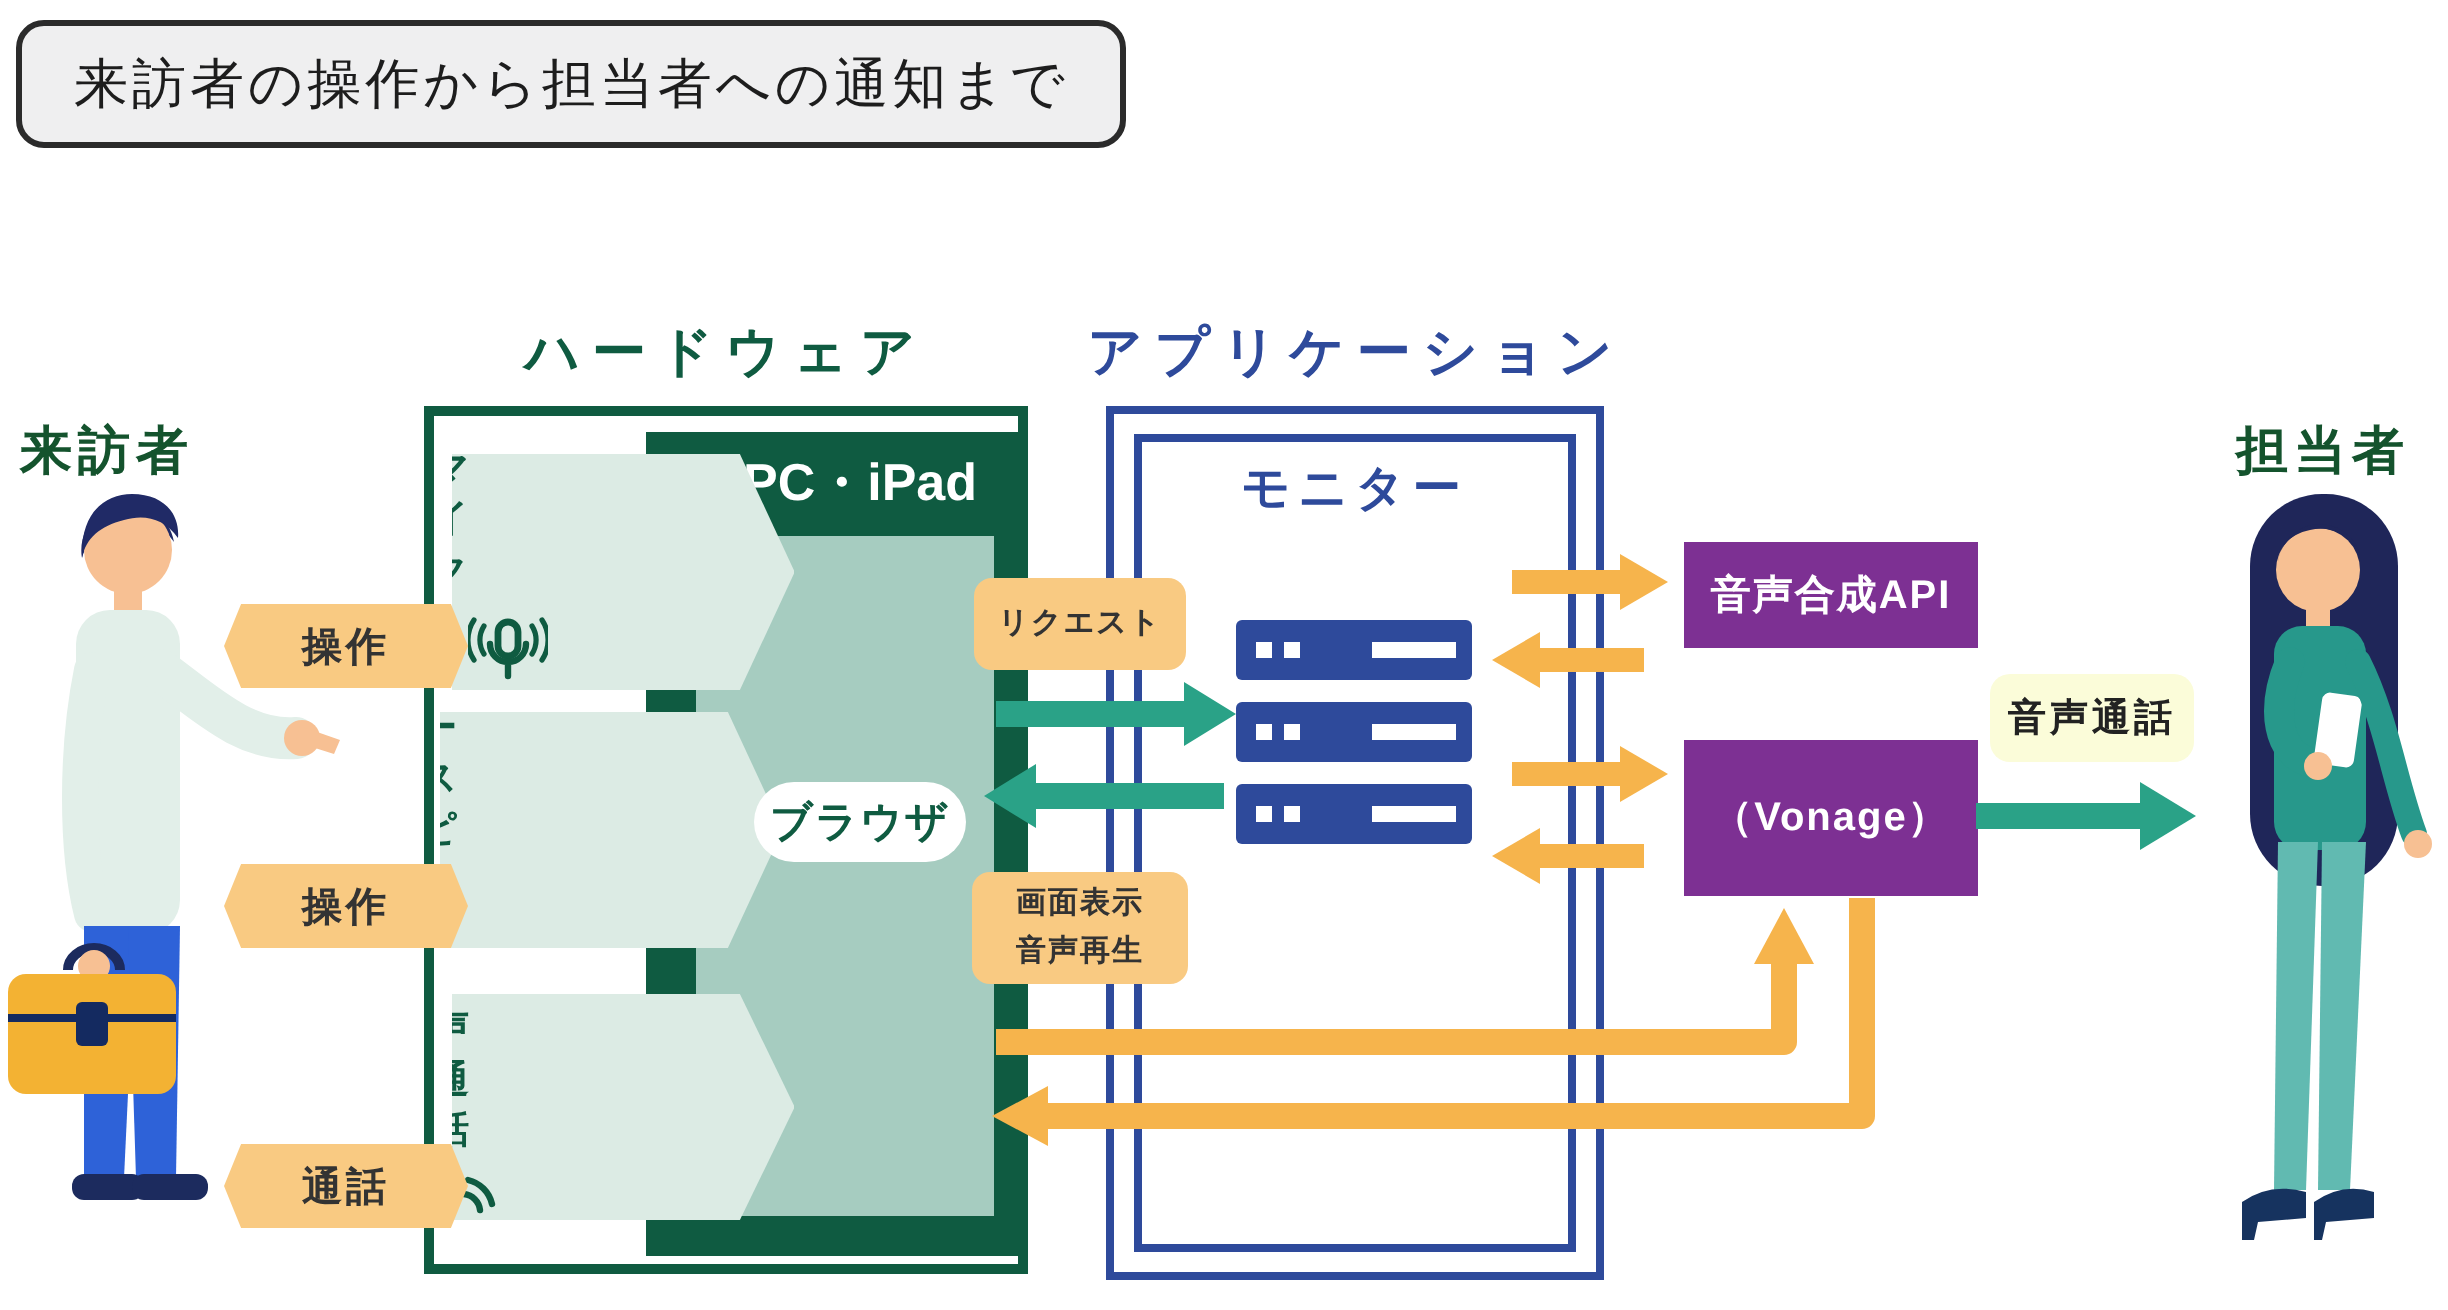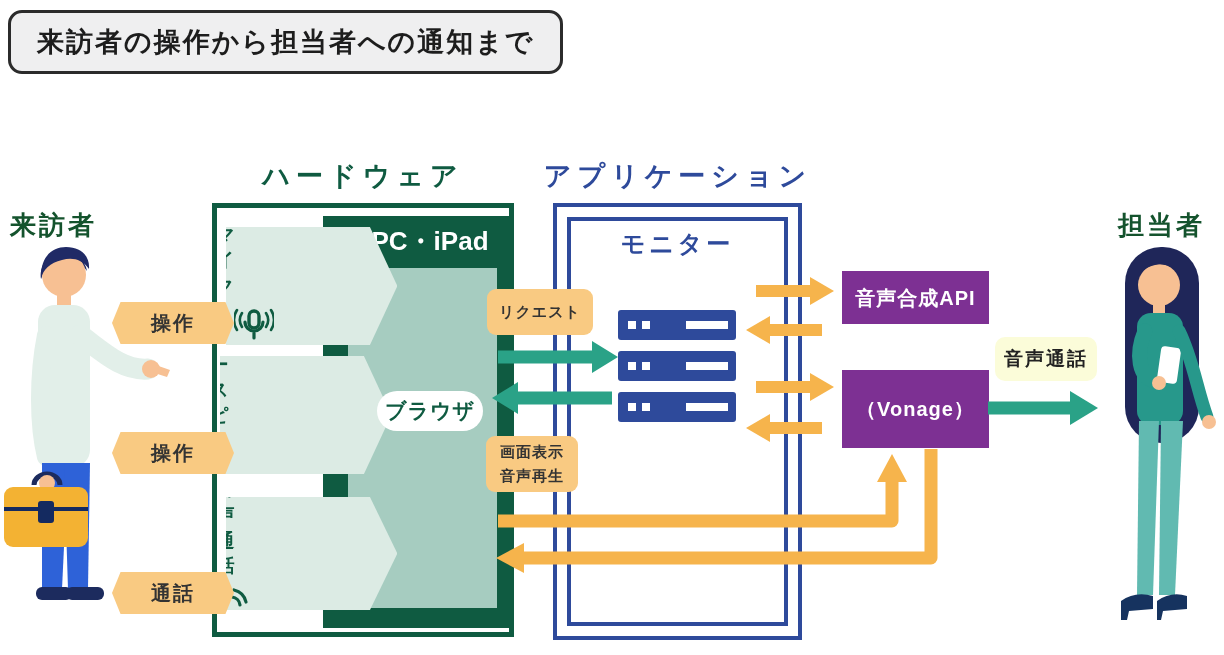--- a/index.html
+++ b/index.html
@@ -9,21 +9,21 @@
     --c-ink:#2f2f2f;
   }
   *{margin:0;padding:0;box-sizing:border-box;}
   html,body{background:#fff;}
   body{font-family:"Liberation Sans","DejaVu Sans",sans-serif;color:var(--c-ink);}
   .canvas{position:relative;width:1224px;height:655px;background:#fff;overflow:hidden;}
   .abs{position:absolute;}
   .nowrap{white-space:nowrap;}
 
   .title-box{left:8px;top:10px;border:3px solid #2b2b2b;border-radius:14px;background:#efeff0;
-    padding:11px 26px;font-size:27px;font-weight:bold;letter-spacing:2px;color:#1d1d1d;z-index:6;}
+    padding:11px 26px;font-size:27px;font-weight:normal;letter-spacing:2px;color:#1d1d1d;z-index:6;}
 
   .actor-label{font-size:26px;font-weight:bold;color:#14532d;letter-spacing:3px;z-index:2;}
 
   .section-title{font-size:27px;font-weight:bold;letter-spacing:6px;text-align:center;z-index:2;}
   .hw-title{left:212px;top:158px;width:302px;color:var(--c-green);}
   .app-title{left:530px;top:158px;width:296px;color:var(--c-blue);}
 
   .hw-box{left:212px;top:203px;width:302px;height:434px;border:5px solid var(--c-green);background:#fff;z-index:1;}
   .hw-panel{left:323px;top:216px;width:186px;height:412px;background:var(--c-green);z-index:1;}
   .pc-label{left:350px;top:224px;width:160px;text-align:center;color:#fff;font-size:26px;font-weight:bold;z-index:2;}
@@ -47,21 +47,21 @@
     font-size:24px;font-weight:bold;letter-spacing:4px;z-index:2;}
   .server-unit{left:618px;width:118px;height:30px;background:var(--c-blue);border-radius:3px;z-index:2;}
   .server-unit i{position:absolute;background:#fff;display:block;}
   .server-unit .d1{left:10px;top:11px;width:8px;height:8px;}
   .server-unit .d2{left:24px;top:11px;width:8px;height:8px;}
   .server-unit .bar{right:8px;top:11px;width:42px;height:8px;}
 
   .tag{background:var(--c-orange_light);border-radius:9px;z-index:6;display:flex;flex-direction:column;
     align-items:center;justify-content:center;font-size:15px;font-weight:bold;color:#333;letter-spacing:1px;line-height:1.6;}
   .tag-request{left:487px;top:289px;width:106px;height:46px;}
-  .tag-response{left:486px;top:436px;width:92px;height:56px;}
+  .tag-response{left:486px;top:436px;width:108px;height:56px;}
 
   .api-box{left:842px;width:147px;background:var(--c-purple);z-index:2;display:flex;flex-direction:column;
     align-items:center;justify-content:center;color:#fff;font-weight:bold;font-size:20px;line-height:1.5;letter-spacing:1px;}
   .api-synth{top:271px;height:53px;}
   .api-voice{top:370px;height:78px;}
 
   .tag-voicecall{left:995px;top:337px;width:102px;height:44px;background:var(--c-yellow_light);border-radius:10px;z-index:6;
     display:flex;align-items:center;justify-content:center;font-size:19px;font-weight:bold;color:#222;letter-spacing:2px;}
 
   .arrows{left:0;top:0;z-index:5;pointer-events:none;}

